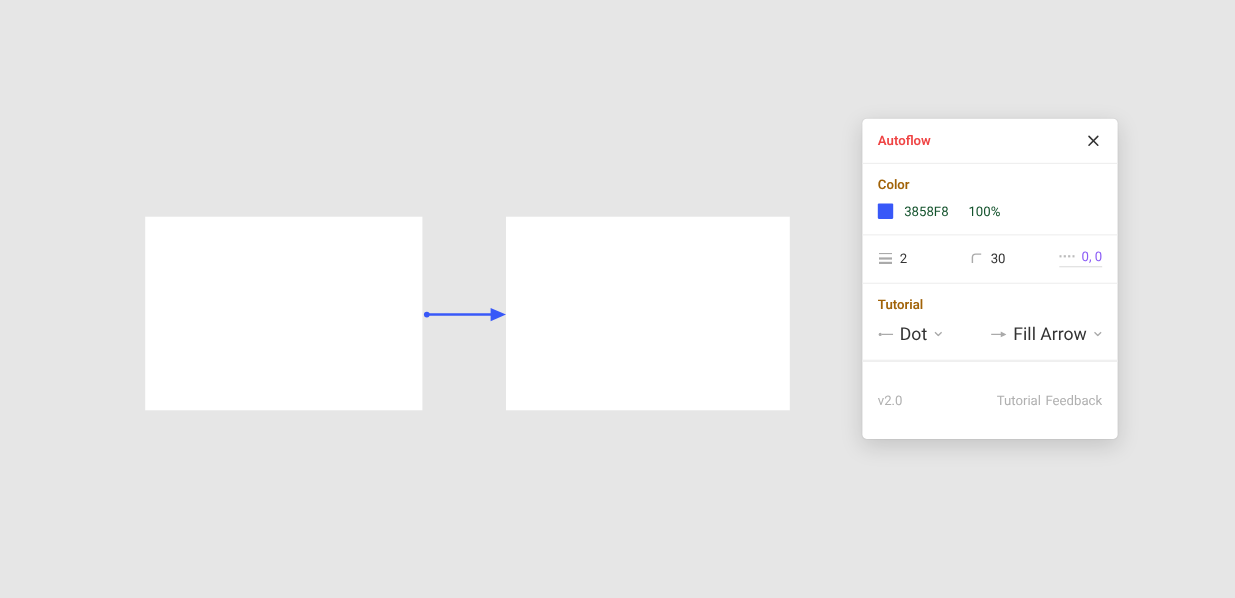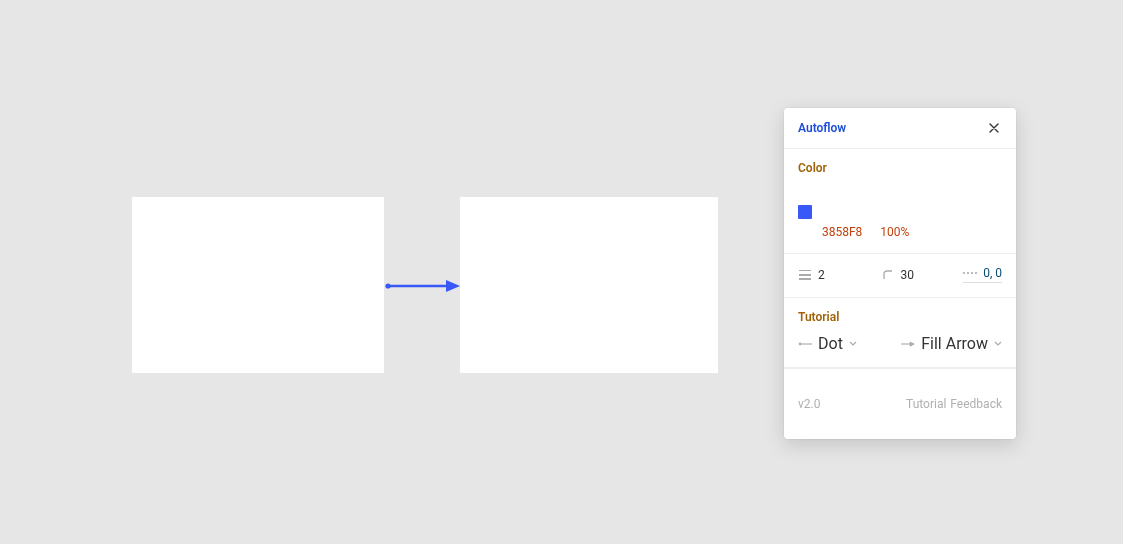--- a/index.html
+++ b/index.html
@@ -62,21 +62,21 @@
     .panel-header {
       display: flex;
       align-items: center;
       justify-content: space-between;
       padding: 12px 14px;
       border-bottom: 1px solid #eee;
     }
     .panel-title {
       font-weight: 600;
       font-size: 12px;
-      color: #1d4ed8;
+      color: #ef4444;
       text-align: center;
     }
     .close-btn {
       background: none;
       border: none;
       padding: 2px;
       cursor: pointer;
       color: #333;
       display: flex;
       align-items: center;
@@ -101,23 +101,22 @@
     }
     .swatch {
       width: 14px;
       height: 14px;
       background: #3858F8;
       border-radius: 1px;
       cursor: pointer;
     }
     .hexval, .opval {
       font-size: 12px;
-      color: #c2410c;
+      color: #14532d;
       cursor: text;
-      margin-top: 40px;
     }
     .opval { margin-left: 8px; }
 
     .stroke-row {
       display: flex;
       align-items: center;
       gap: 6px;
     }
     .stroke-group {
       display: flex;
@@ -132,21 +131,21 @@
       justify-content: center;
       width: 14px;
       height: 14px;
       color: #999;
     }
     .val {
       font-size: 12px;
       color: #333;
       min-width: 18px;
     }
-    .val.muted { color: #0c4a6e; }
+    .val.muted { color: #8b5cf6; }
     .dash-underline {
       border-bottom: 1px solid #ddd;
       padding-bottom: 2px;
     }
 
     .terminals-row {
       display: flex;
       align-items: center;
       justify-content: space-between;
       gap: 10px;

